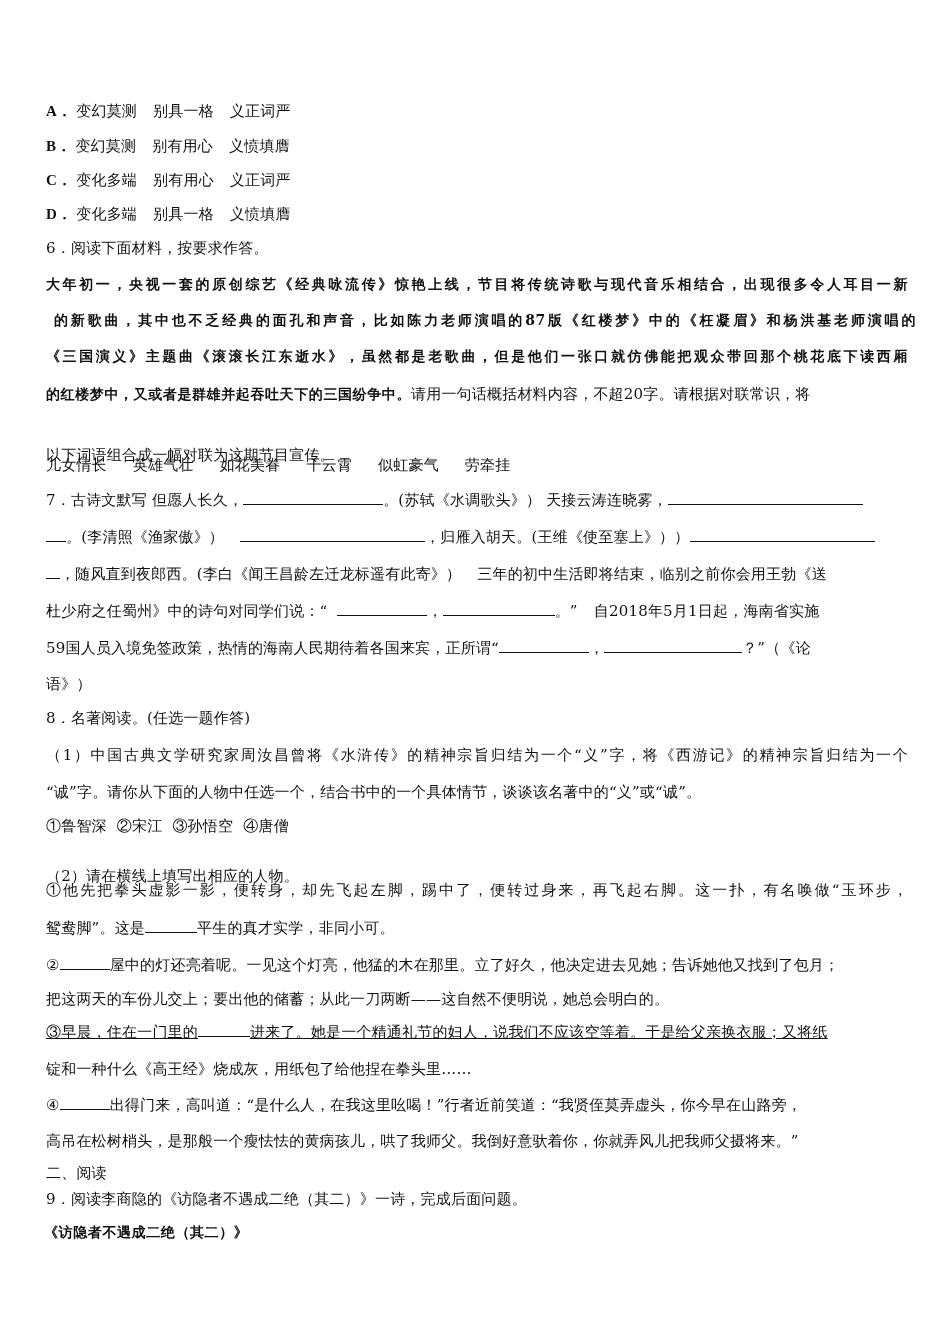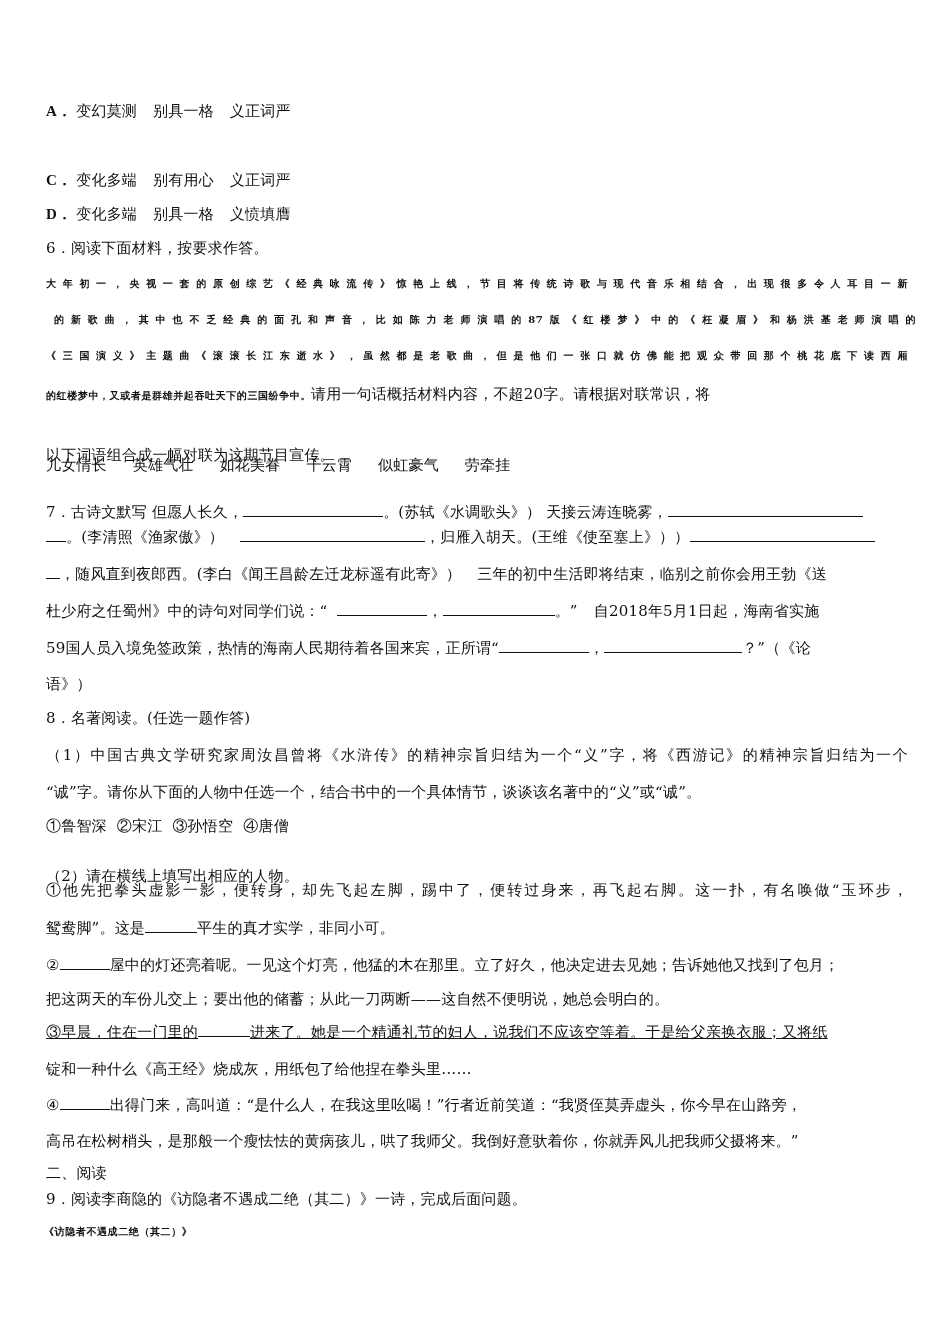--- a/index.html
+++ b/index.html
@@ -10,52 +10,55 @@
   }
   .page { position: absolute; left: 0; top: 0; width: 950px; height: 1200px; }
   .line {
     position: absolute; left: 46px; width: 862px;
     font-size: 15px; line-height: 20px; white-space: nowrap;
     letter-spacing: 0.2px;
   }
   .opt-letter { font-family: "Liberation Serif", serif; font-weight: bold; margin-right: 4px; }
   .gap { display: inline-block; width: 16px; }
   .gap-sm { display: inline-block; width: 10px; }
-  .bold-body { font-weight: bold; font-family: "DejaVu Serif", serif; font-size: 10px; letter-spacing: 0.6px; }
+  .bold-body { font-weight: bold; font-family: "DejaVu Serif", serif; font-size: 14px; letter-spacing: 0.6px; }
   .blank { display: inline-block; border-bottom: 1px solid #111; height: 15px; vertical-align: baseline; }
   .justify { text-align: justify; text-align-last: justify; }
 </style>
 </head>
 <body>
 
 <div class="page">
 
   <div class="line" style="top:101px;">
     <span class="opt-letter">A．</span><span>变幻莫测</span><span class="gap"></span><span>别具一格</span><span class="gap"></span><span>义正词严</span>
+  </div>
+  <div class="line" style="top:136px;">
+    <span class="opt-letter">B．</span><span>变幻莫测</span><span class="gap"></span><span>别有用心</span><span class="gap"></span><span>义愤填膺</span>
   </div>
   <div class="line" style="top:170px;">
     <span class="opt-letter">C．</span><span>变化多端</span><span class="gap"></span><span>别有用心</span><span class="gap"></span><span>义正词严</span>
   </div>
   <div class="line" style="top:204px;">
     <span class="opt-letter">D．</span><span>变化多端</span><span class="gap"></span><span>别具一格</span><span class="gap"></span><span>义愤填膺</span>
   </div>
 
   <div class="line" style="top:238px;">6．阅读下面材料，按要求作答。</div>
   <div class="line justify bold-body" style="top:274px;">大年初一，央视一套的原创综艺《经典咏流传》惊艳上线，节目将传统诗歌与现代音乐相结合，出现很多令人耳目一新</div>
   <div class="line justify bold-body" style="top:310px;padding-left:8px;">的新歌曲，其中也不乏经典的面孔和声音，比如陈力老师演唱的87版《红楼梦》中的《枉凝眉》和杨洪基老师演唱的</div>
   <div class="line justify bold-body" style="top:346px;">《三国演义》主题曲《滚滚长江东逝水》，虽然都是老歌曲，但是他们一张口就仿佛能把观众带回那个桃花底下读西厢</div>
   <div class="line" style="top:384px;">
     <span class="bold-body">的红楼梦中，又或者是群雄并起吞吐天下的三国纷争中。</span><span>请用一句话概括材料内容，不超20字。请根据对联常识，将</span>
   </div>
   <div class="line" style="top:421px;margin-top:24px;">以下词语组合成一幅对联为这期节目宣传。</div>
   <div class="line" style="top:455px;">
     <span>儿女情长</span><span class="gap"></span><span class="gap-sm"></span><span>英雄气壮</span><span class="gap"></span><span class="gap-sm"></span><span>如花美眷</span><span class="gap"></span><span class="gap-sm"></span><span>干云霄</span><span class="gap"></span><span class="gap-sm"></span><span>似虹豪气</span><span class="gap"></span><span class="gap-sm"></span><span>劳牵挂</span>
   </div>
 
-  <div class="line" style="top:501px;">
+  <div class="line" style="top:489px;">
     <span>7．古诗文默写 但愿人长久，</span><span class="blank" style="width:140px;"></span><span>。(苏轼《水调歌头》） 天接云涛连晓雾，</span><span class="blank" style="width:195px;"></span>
   </div>
   <div class="line" style="top:526px;">
     <span class="blank" style="width:20px;"></span><span>。(李清照《渔家傲》）</span><span class="gap"></span><span class="blank" style="width:185px;"></span><span>，归雁入胡天。(王维《使至塞上》））</span><span class="blank" style="width:185px;"></span>
   </div>
   <div class="line" style="top:563px;">
     <span class="blank" style="width:14px;"></span><span>，随风直到夜郎西。(李白《闻王昌龄左迁龙标遥有此寄》）</span><span class="gap"></span><span>三年的初中生活即将结束，临别之前你会用王勃《送</span>
   </div>
   <div class="line" style="top:600px;">
     <span>杜少府之任蜀州》中的诗句对同学们说：“</span><span class="gap-sm"></span><span class="blank" style="width:90px;"></span><span>，</span><span class="blank" style="width:112px;"></span><span>。”</span><span class="gap"></span><span>自2018年5月1日起，海南省实施</span>

